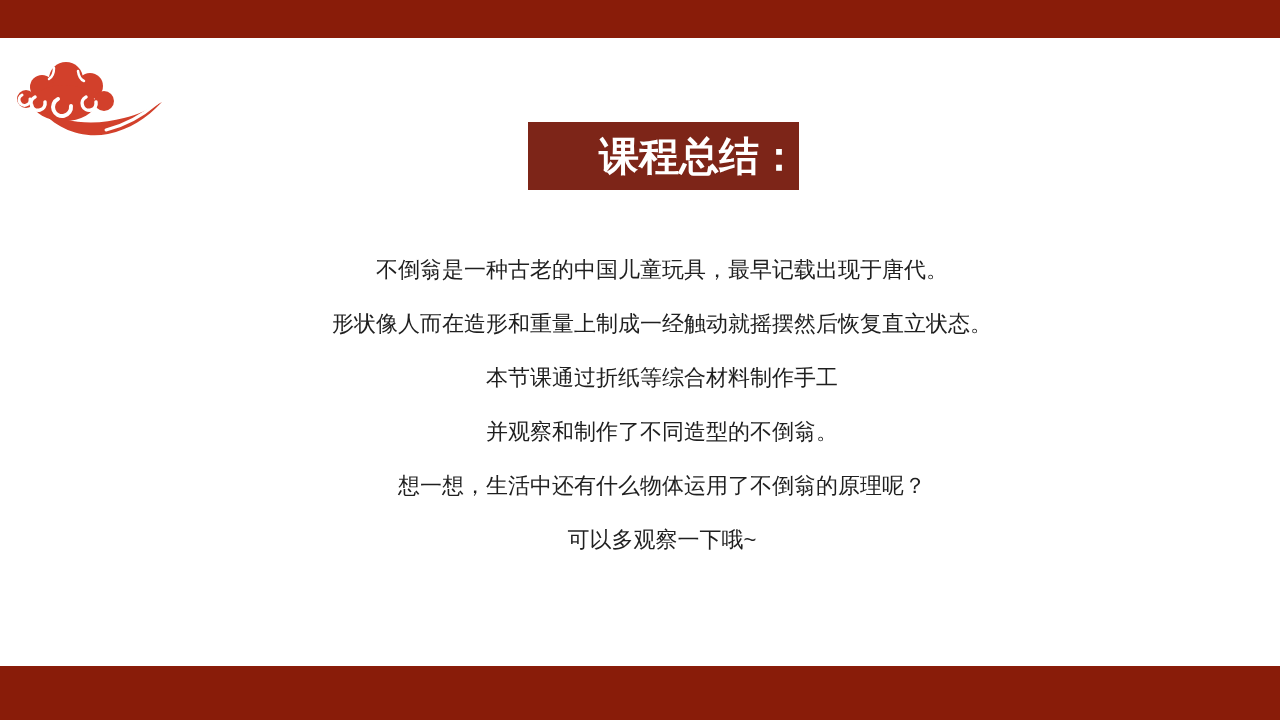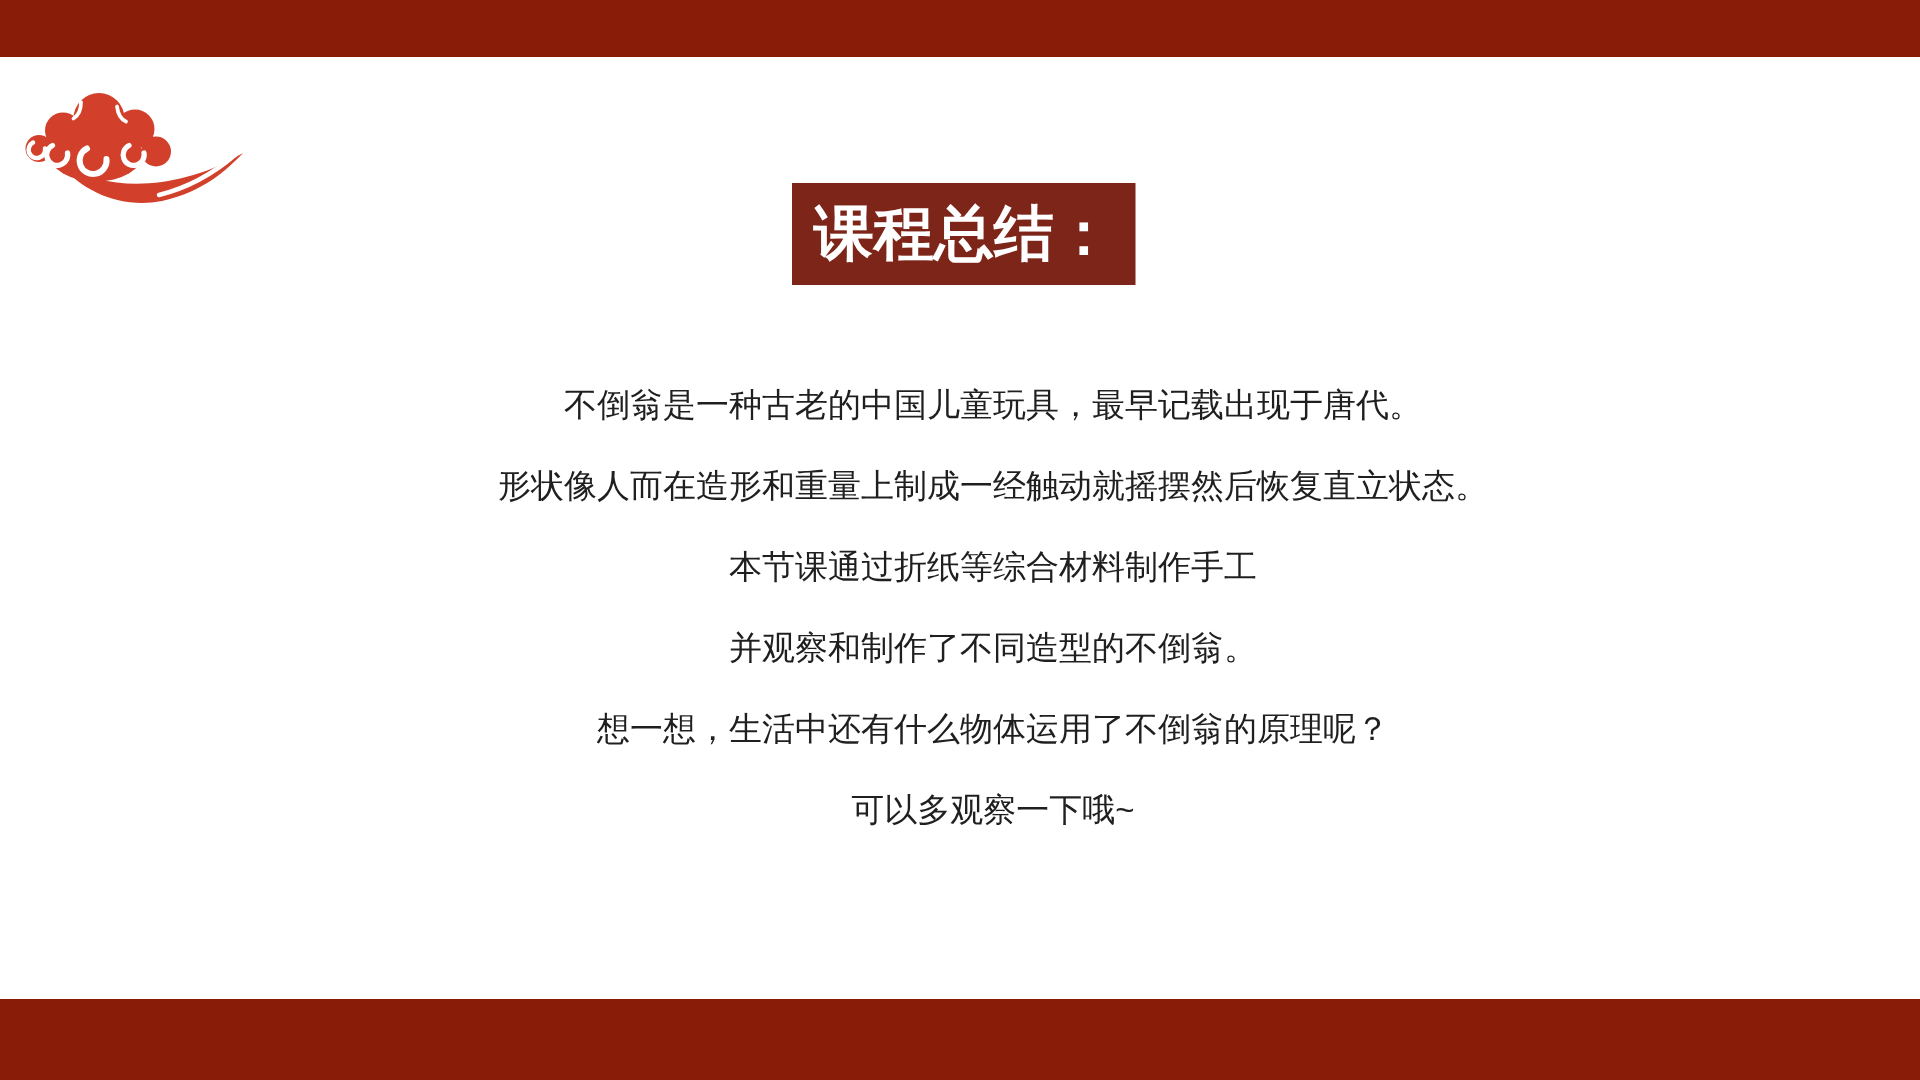--- a/index.html
+++ b/index.html
@@ -29,26 +29,26 @@
     position: absolute;
     left: 14px;
     top: 58px;
     width: 150px;
     height: 92px;
   }
   .title-box {
     position: absolute;
     left: 528px;
     top: 122px;
-    width: 229px;
+    width: 271px;
     height: 68px;
     background: var(--title-box, #7d2518);
     display: flex;
     align-items: center;
-    justify-content: center;
+    justify-content: flex-end;
   }
   .title-box .title-text {
     color: var(--title-text, #ffffff);
     font-size: 40px;
     font-weight: 700;
     letter-spacing: 0px;
     white-space: nowrap;
     line-height: 1;
   }
   .body-text {

